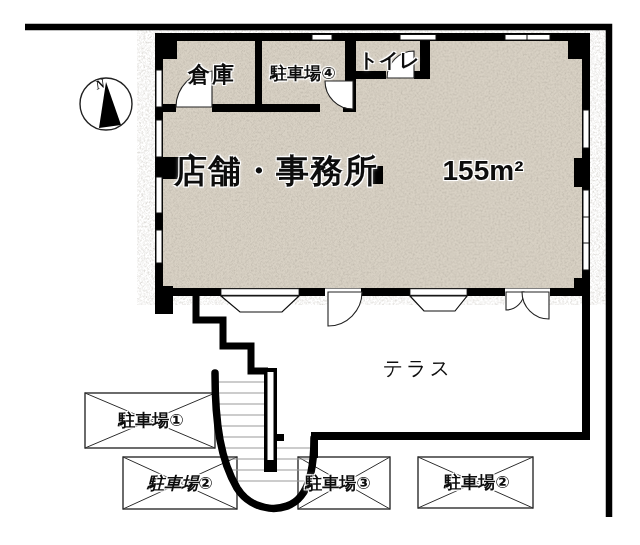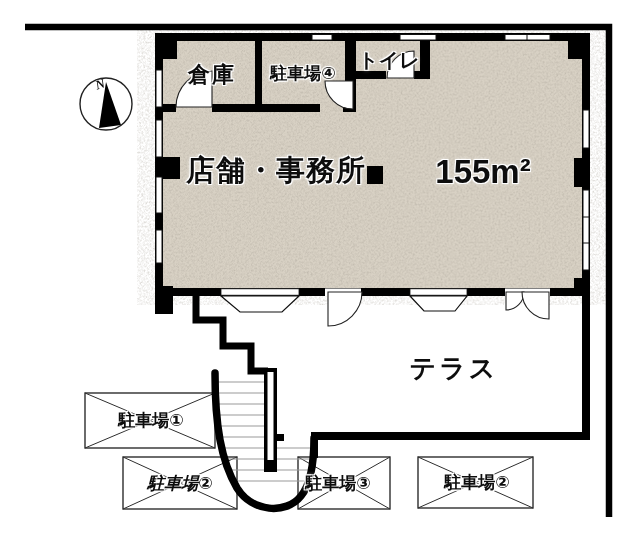--- a/index.html
+++ b/index.html
@@ -9,23 +9,23 @@
   }
   .plan svg { position:absolute; left:0; top:0; }
   .lbl {
     position:absolute; transform:translate(-50%,-50%);
     color:#0d0d0d; white-space:nowrap; line-height:1;
     text-shadow:-1px -1px 0 #fff,1px -1px 0 #fff,-1px 1px 0 #fff,1px 1px 0 #fff,0 0 4px #fff;
   }
   .lbl-storage { font-size:22px; font-weight:600; letter-spacing:2px; }
   .lbl-kitchen { font-size:17px; font-weight:600; }
   .lbl-toilet  { font-size:20px; font-weight:600; }
-  .lbl-main    { font-size:29px; font-weight:700; letter-spacing:1px; }
-  .lbl-area    { font-size:33px; font-weight:600; }
-  .lbl-terrace { font-size:26px; font-weight:700; letter-spacing:3px;margin-left:36px; }
+  .lbl-main    { font-size:33px; font-weight:700; letter-spacing:1px; }
+  .lbl-area    { font-size:28px; font-weight:600; }
+  .lbl-terrace { font-size:20px; font-weight:400; letter-spacing:3px; }
   .lbl-parking { font-size:17px; font-weight:600; }
   .lbl-north   { font-family:"Liberation Serif","DejaVu Serif",serif;
                  font-size:13px; font-weight:700; font-style:italic;
                  transform:translate(-50%,-50%) rotate(-18deg); text-shadow:none; }
 </style>
 </head>
 <body>
 
 <div class="plan">
   <svg width="640" height="545" viewBox="0 0 640 545">

